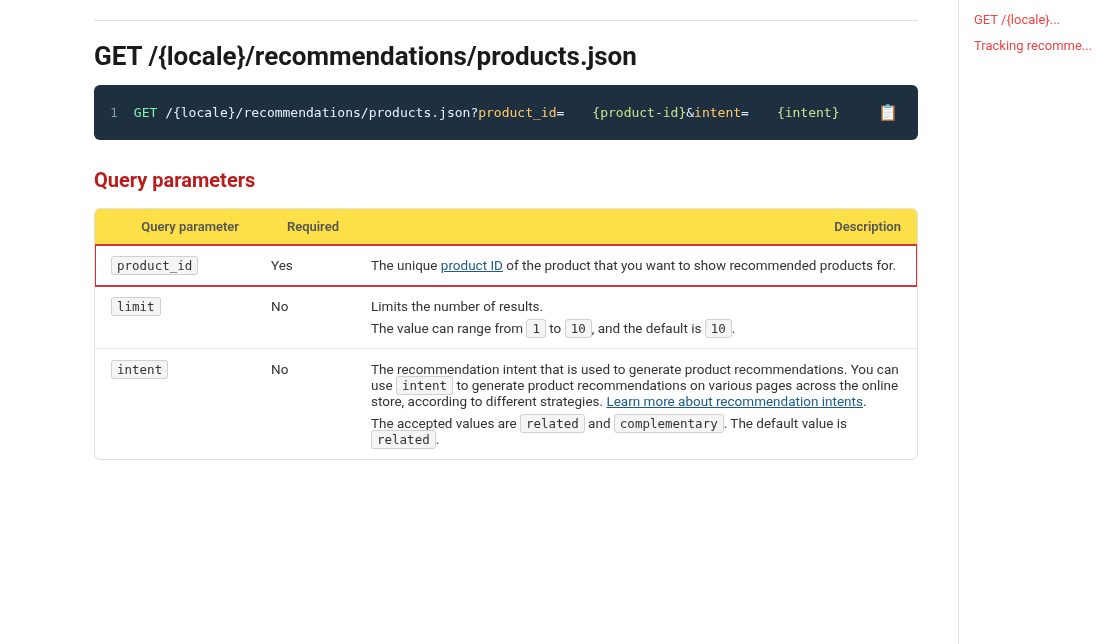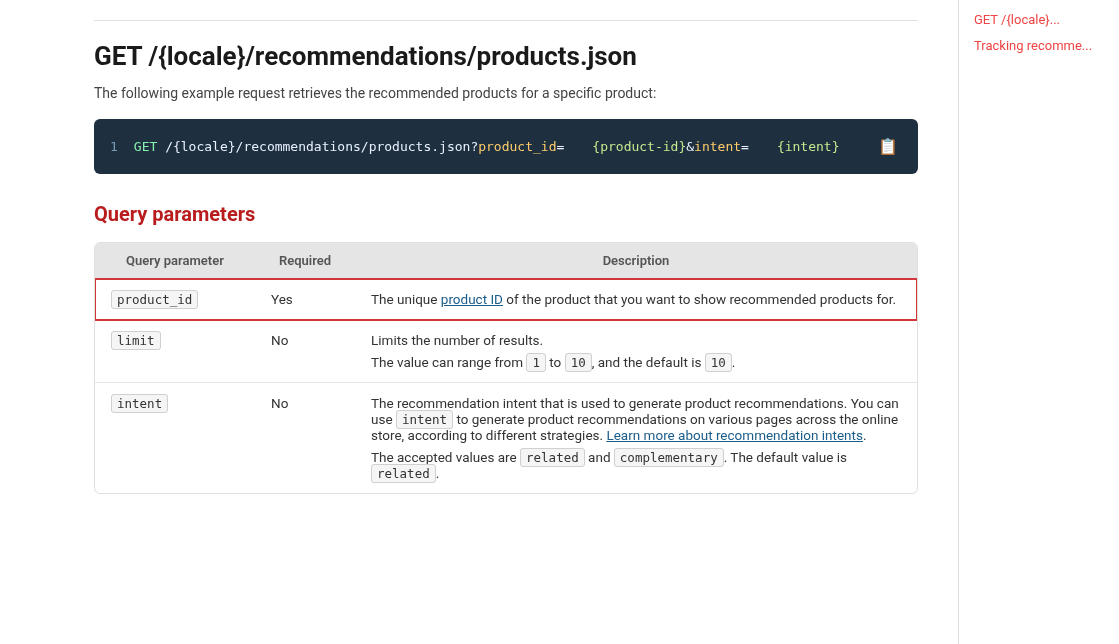--- a/index.html
+++ b/index.html
@@ -97,26 +97,26 @@
     }
     .params-table {
       width: 100%;
       border: 1px solid #e0e0e0;
       border-radius: 6px;
       border-collapse: separate;
       border-spacing: 0;
       overflow: hidden;
     }
     .params-table th {
-      background: #e5e5e5;
+      background: #fde047;
       font-weight: 600;
       color: #555;
       font-size: 13px;
       padding: 10px 16px;
-      text-align: center;
+      text-align: right;
       border-bottom: 1px solid #e0e0e0;
     }
     .params-table th:first-child {
       width: 160px;
     }
     .params-table th:nth-child(2) {
       width: 100px;
     }
     .params-table td {
       padding: 12px 16px;
@@ -164,21 +164,20 @@
       position: relative;
     }
   </style>
 </head>
 <body>
 
 <div class="main-content">
   <hr class="top-divider">
 
   <h1 class="page-title">GET /{locale}/recommendations/products.json</h1>
-  <p class="description">The following example request retrieves the recommended products for a specific product:</p>
 
   <div class="code-block">
     <span class="code-line-num">1</span>
     <span class="code-text">
       <span class="method">GET</span><span class="path"> /{locale}/recommendations/products.json?<span class="param-key">product_id</span>=<span class="param-val">{product-id}</span>&amp;<span class="param-key">intent</span>=<span class="param-val">{intent}</span></span>
     </span>
     <span class="copy-icon" title="Copy">📋</span>
   </div>
 
   <h2 class="section-title">Query parameters</h2>

